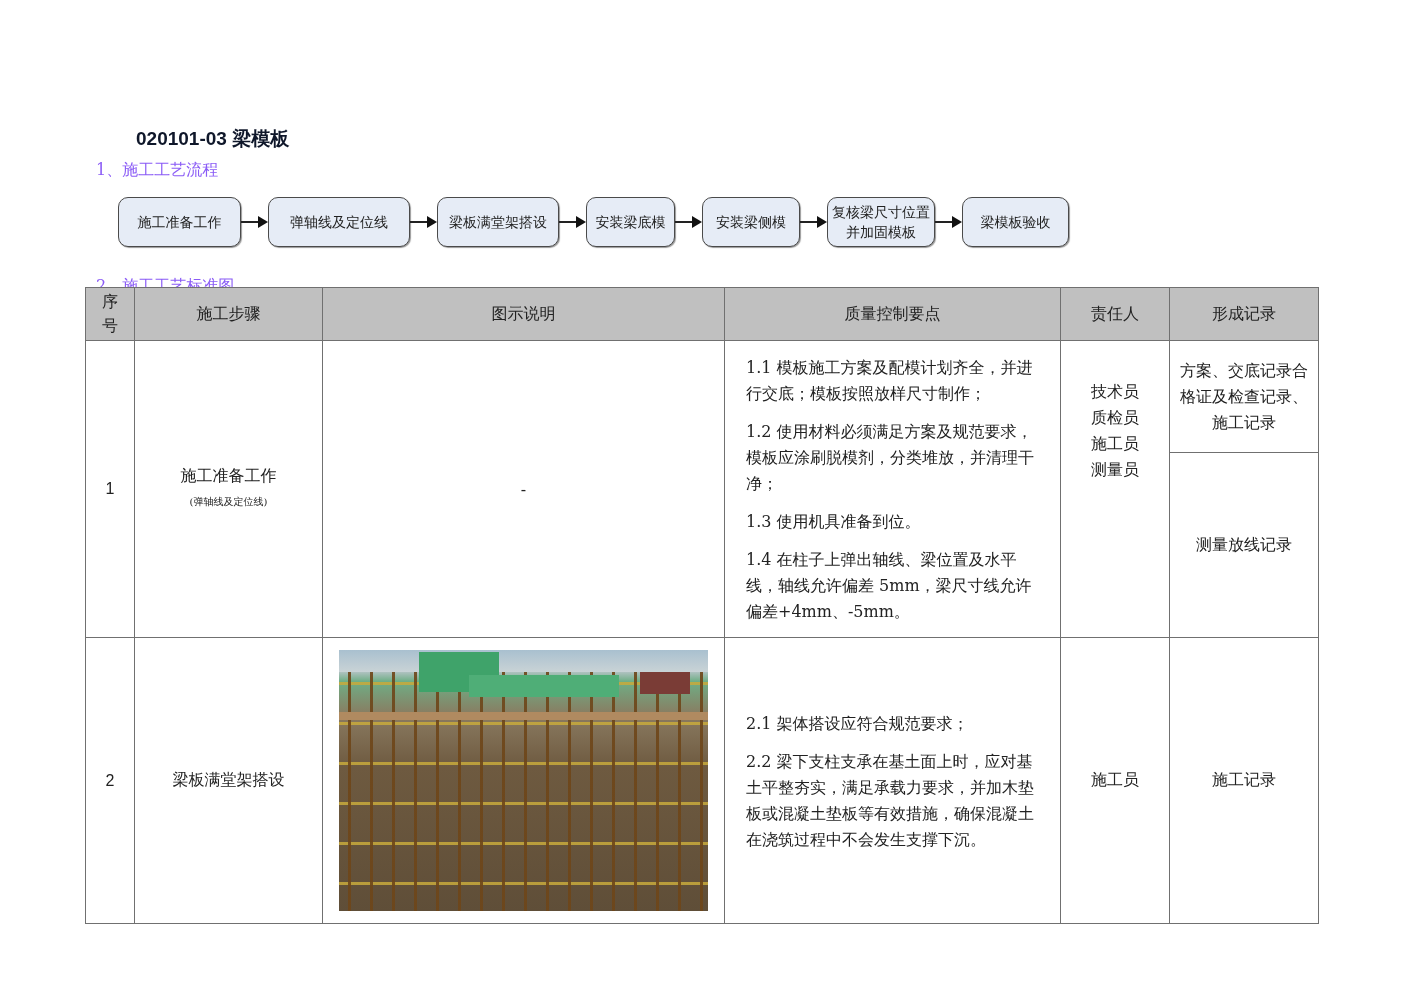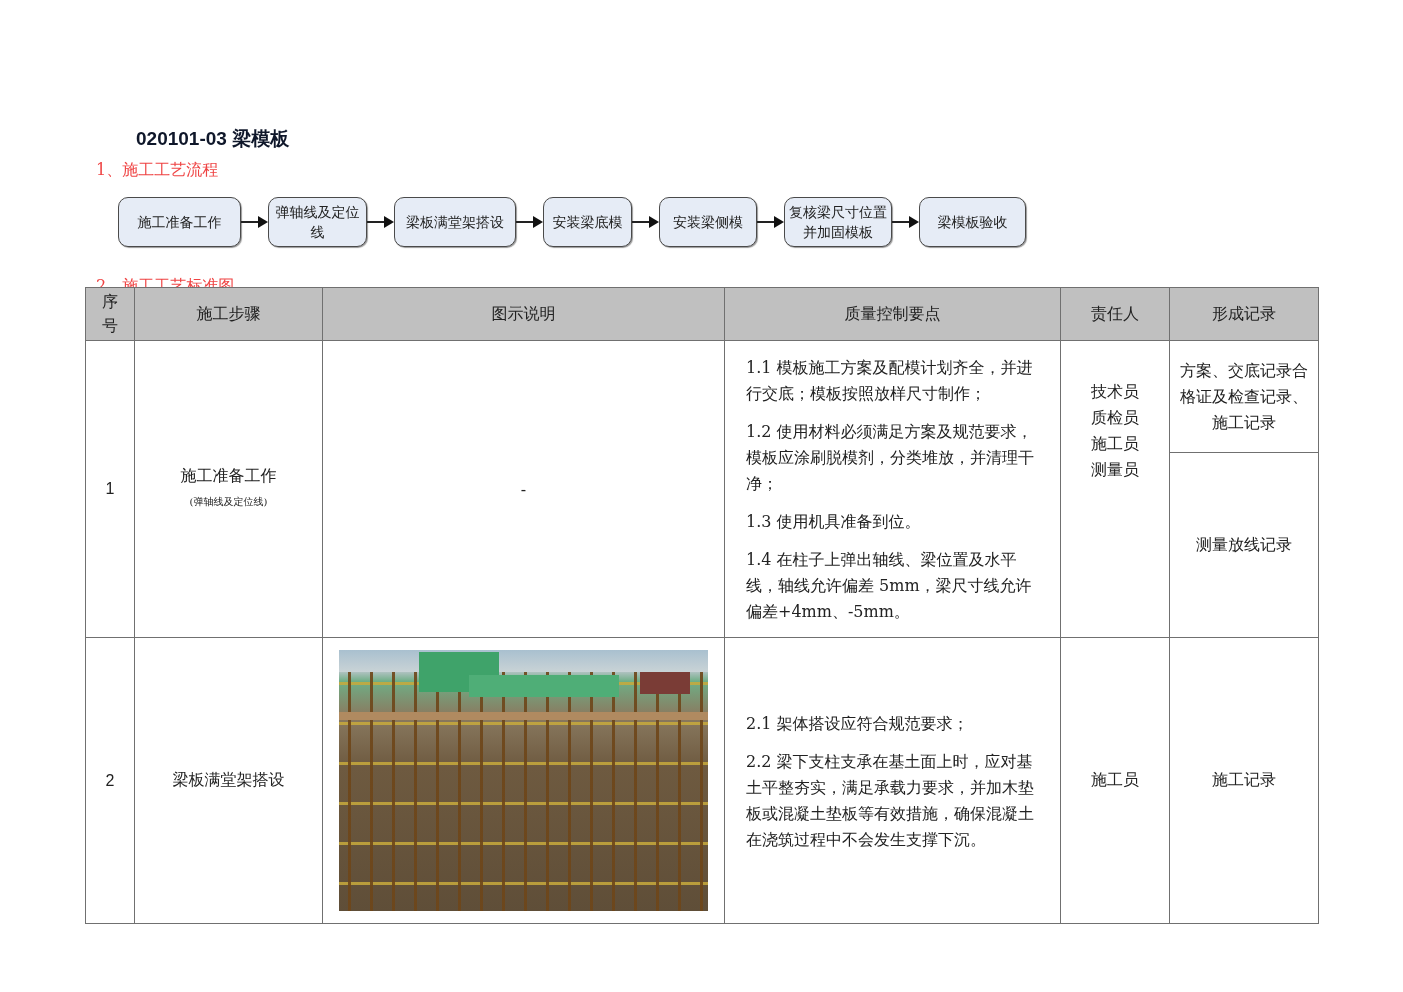--- a/index.html
+++ b/index.html
@@ -1,20 +1,20 @@
 <!DOCTYPE html>
 <html><head>
 <meta charset="utf-8">
 <style>
   html, body { margin:0; padding:0; background:#ffffff; }
   body { width:1403px; height:992px; position:relative; overflow:hidden;
          font-family:"DejaVu Serif", "Liberation Serif", serif; color:#222; }
   .title { position:absolute; left:136px; top:126px; font-family:"Liberation Sans","DejaVu Sans",sans-serif;
            font-weight:bold; font-size:19px; color:#0f172a; }
-  .section { position:absolute; left:96px; font-size:16px; color:#ef4444; }
+  .section { position:absolute; left:96px; font-size:16px; color:#8b5cf6; }
   .flow { position:absolute; left:118px; top:197px; height:50px; display:flex; align-items:center; }
   .fbox { box-sizing:border-box; height:50px; border:1.3px solid #4a4a4a; border-radius:10px;
           background:#e6ecf6; display:flex; align-items:center; justify-content:center; text-align:center;
           font-size:14px; line-height:20px; color:#222; box-shadow:1px 1px 1px #999; }
   .arrow { width:27px; height:50px; position:relative; }
   .arrow::before { content:""; position:absolute; left:0; right:9px; top:24px; height:1.5px; background:#222; }
   .arrow::after { content:""; position:absolute; right:0; top:19px; border-left:10px solid #111;
                   border-top:6px solid transparent; border-bottom:6px solid transparent; }
   table.std { position:absolute; left:85px; top:287px; border-collapse:collapse; table-layout:fixed; }
   table.std td, table.std th { border:1.3px solid #707070; padding:0; text-align:center; vertical-align:middle;
@@ -38,21 +38,21 @@
 <body>
 
 <div class="title">020101-03 梁模板</div>
 <div class="section" style="top:160px;">1、施工工艺流程</div>
 
 <div class="flow">
   <div class="fbox" style="width:123px;">
       <span>施工准备工作</span>
     </div>
   <div class="arrow"></div>
-  <div class="fbox" style="width:99px;justify-content:center;">
+  <div class="fbox" style="width:142px;justify-content:center;">
       <span>弹轴线及定位线</span>
     </div>
   <div class="arrow"></div>
   <div class="fbox" style="width:122px;">
       <span>梁板满堂架搭设</span>
     </div>
   <div class="arrow"></div>
   <div class="fbox" style="width:89px;">
       <span>安装梁底模</span>
     </div>

